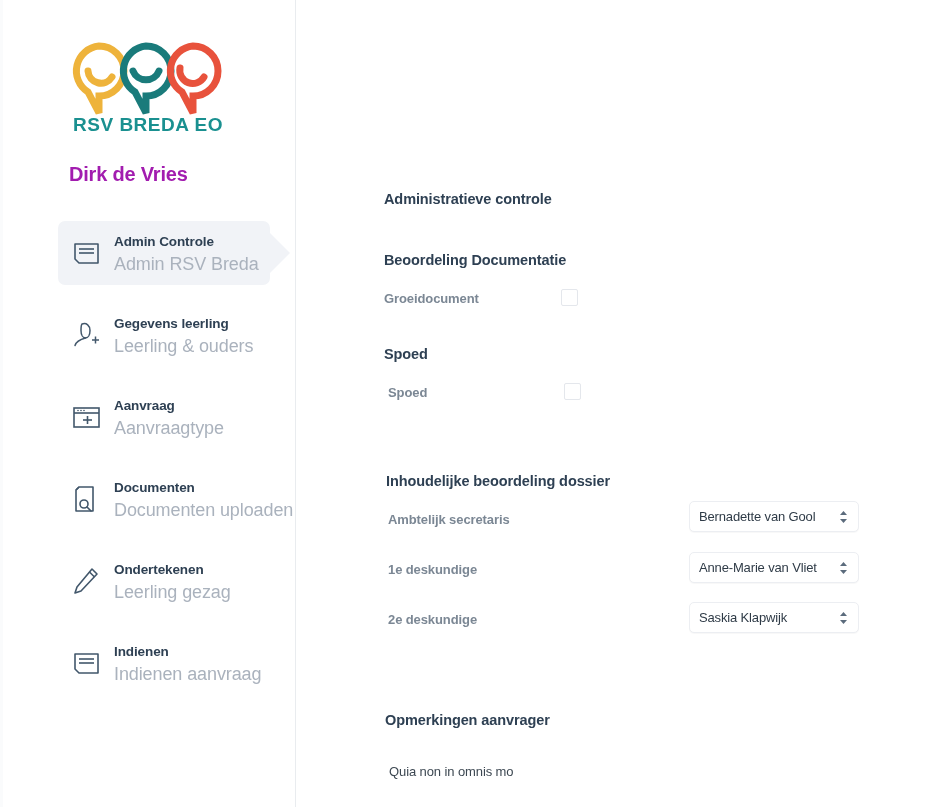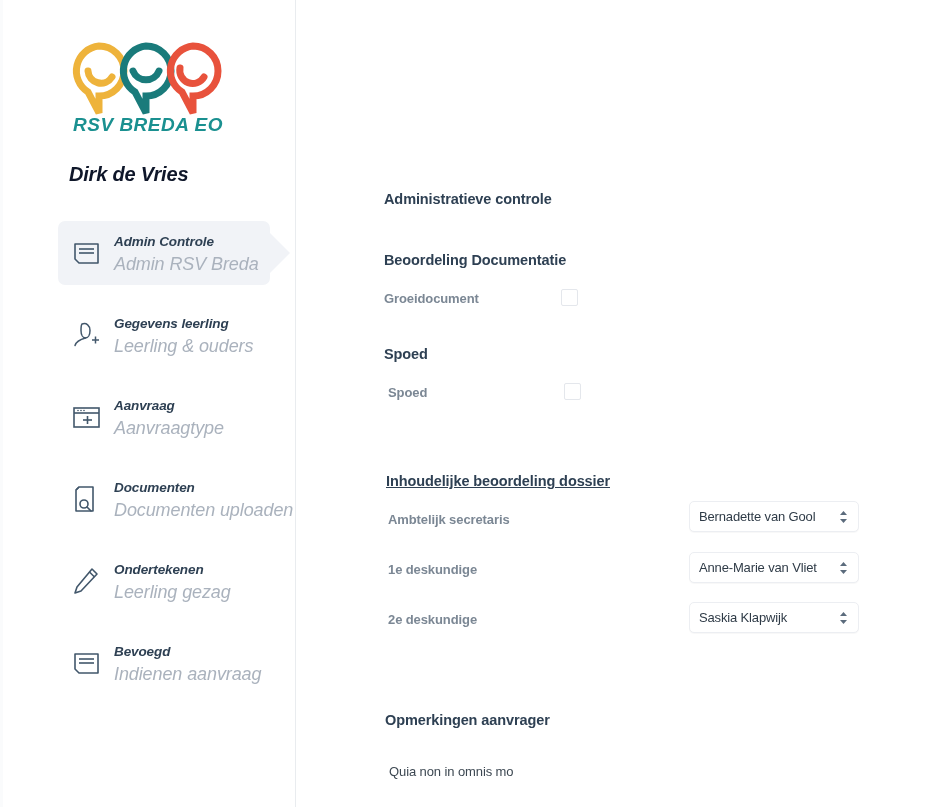--- a/index.html
+++ b/index.html
@@ -17,21 +17,20 @@
   }
 
   
   .sidebar {
     position: relative;
     width: 296px;
     height: 807px;
     background: #ffffff;
     border-right: 1px solid #e9ecef;
     flex: 0 0 296px;
-    font-style: italic;
   }
   .sidebar::before {
     content: "";
     position: absolute;
     left: 0; top: 0; bottom: 0;
     width: 3px;
     background: #fafbfc;
   }
 
   
@@ -39,21 +38,21 @@
     position: absolute;
     left: 68px; top: 40px;
     width: 160px; height: 95px;
   }
 
   .user-name {
     position: absolute;
     left: 69px; top: 163px;
     font-size: 20px;
     font-weight: bold;
-    color: #0f172a;
+    color: #a21caf;
     letter-spacing: -0.2px;
   }
 
   
   .nav {
     position: absolute;
     left: 0; top: 221px;
     width: 296px;
   }
   .nav-item {
@@ -289,41 +288,41 @@
 
       <div class="nav-item">
         <span class="nav-icon">
           <svg width="27" height="23" viewBox="0 0 27 23">
             <path d="M2 2 H25 V21 H6 L2 17 Z" fill="none" stroke="#42576b" stroke-width="1.6" stroke-linejoin="round"></path>
             <line x1="6" y1="7" x2="21" y2="7" stroke="#42576b" stroke-width="1.6"></line>
             <line x1="6" y1="11" x2="21" y2="11" stroke="#42576b" stroke-width="1.6"></line>
           </svg>
         </span>
         <span class="nav-text">
-          <span class="nav-title">Bevoegd</span><br>
+          <span class="nav-title">Indienen</span><br>
           <span class="nav-sub">Indienen aanvraag</span>
         </span>
       </div>
 
     </nav>
   </aside>
 
   <section class="main">
 
     <h2 class="section-title" style="left:88px; top:191px;">Administratieve controle</h2>
 
     <h3 class="section-title" style="left:88px; top:252px;">Beoordeling Documentatie</h3>
     <span class="field-label" style="left:88px; top:291px;">Groeidocument</span>
     <span class="checkbox" style="left:265px; top:289px;"></span>
 
     <h3 class="section-title" style="left:88px; top:346px;">Spoed</h3>
     <span class="field-label" style="left:92px; top:385px;">Spoed</span>
     <span class="checkbox" style="left:268px; top:383px;"></span>
 
-    <h3 class="section-title" style="left:90px; top:473px;text-decoration:underline;">Inhoudelijke beoordeling dossier</h3>
+    <h3 class="section-title" style="left:90px; top:473px;">Inhoudelijke beoordeling dossier</h3>
 
     <span class="field-label" style="left:92px; top:512px;">Ambtelijk secretaris</span>
     <div class="select-box" style="left:393px; top:501px;">
       <span class="select-value">Bernadette van Gool</span>
       <span class="stepper">
         <svg width="9" height="14" viewBox="0 0 9 14">
           <polygon points="4.5,1 8,5 1,5" fill="#5b6b7c"></polygon>
           <polygon points="4.5,13 8,9 1,9" fill="#5b6b7c"></polygon>
         </svg>
       </span>

